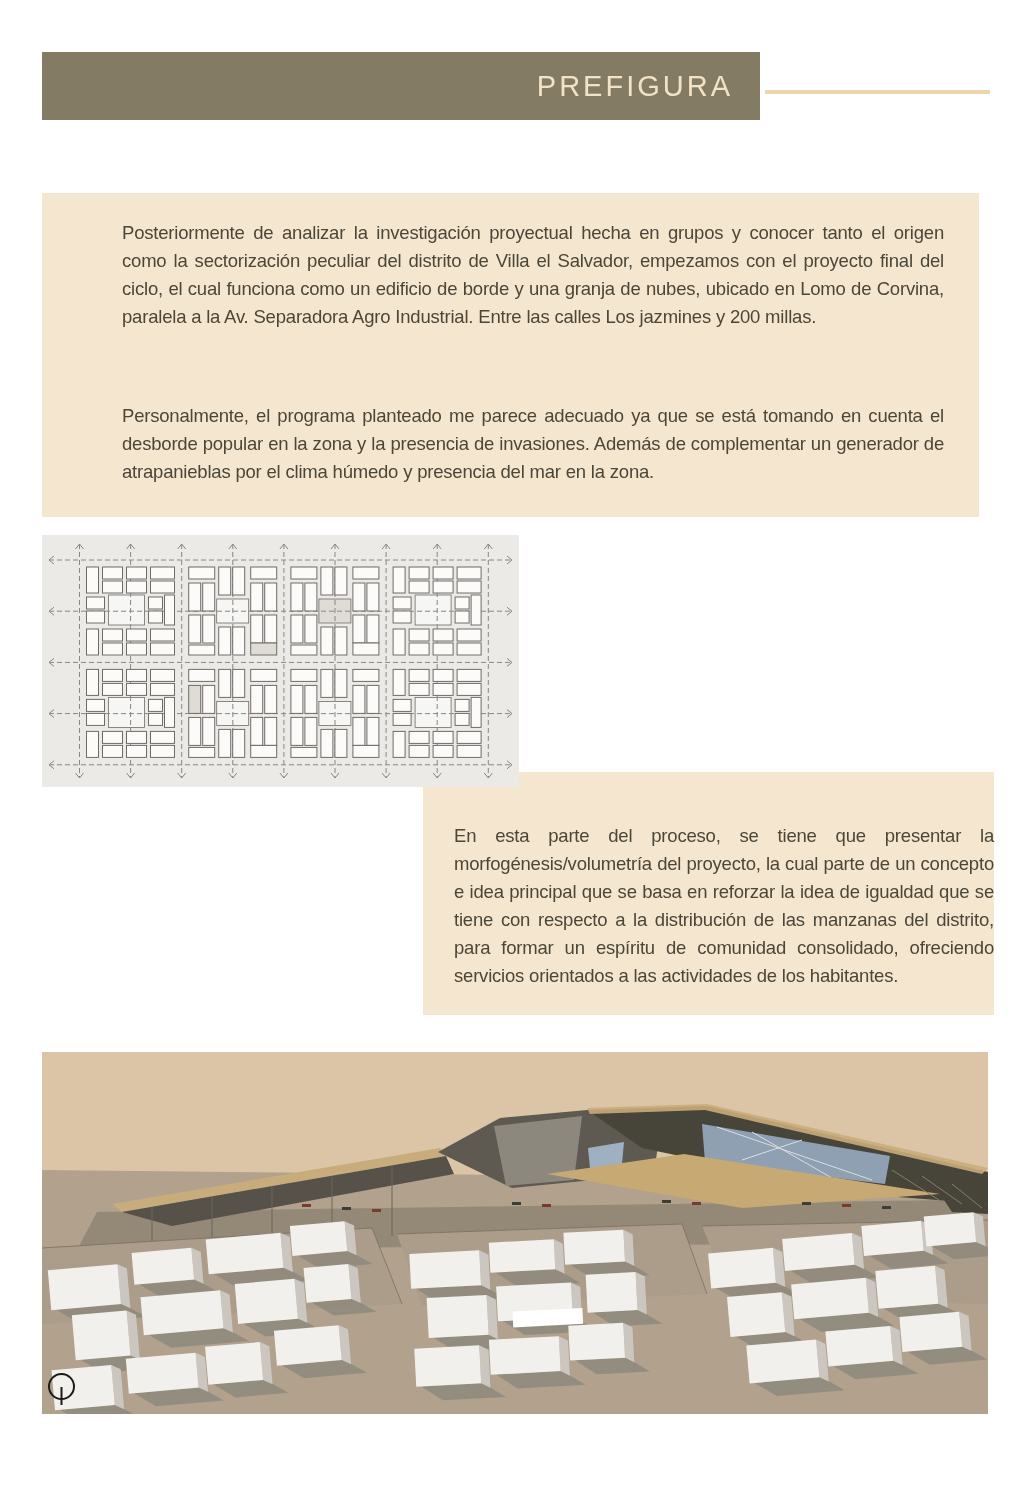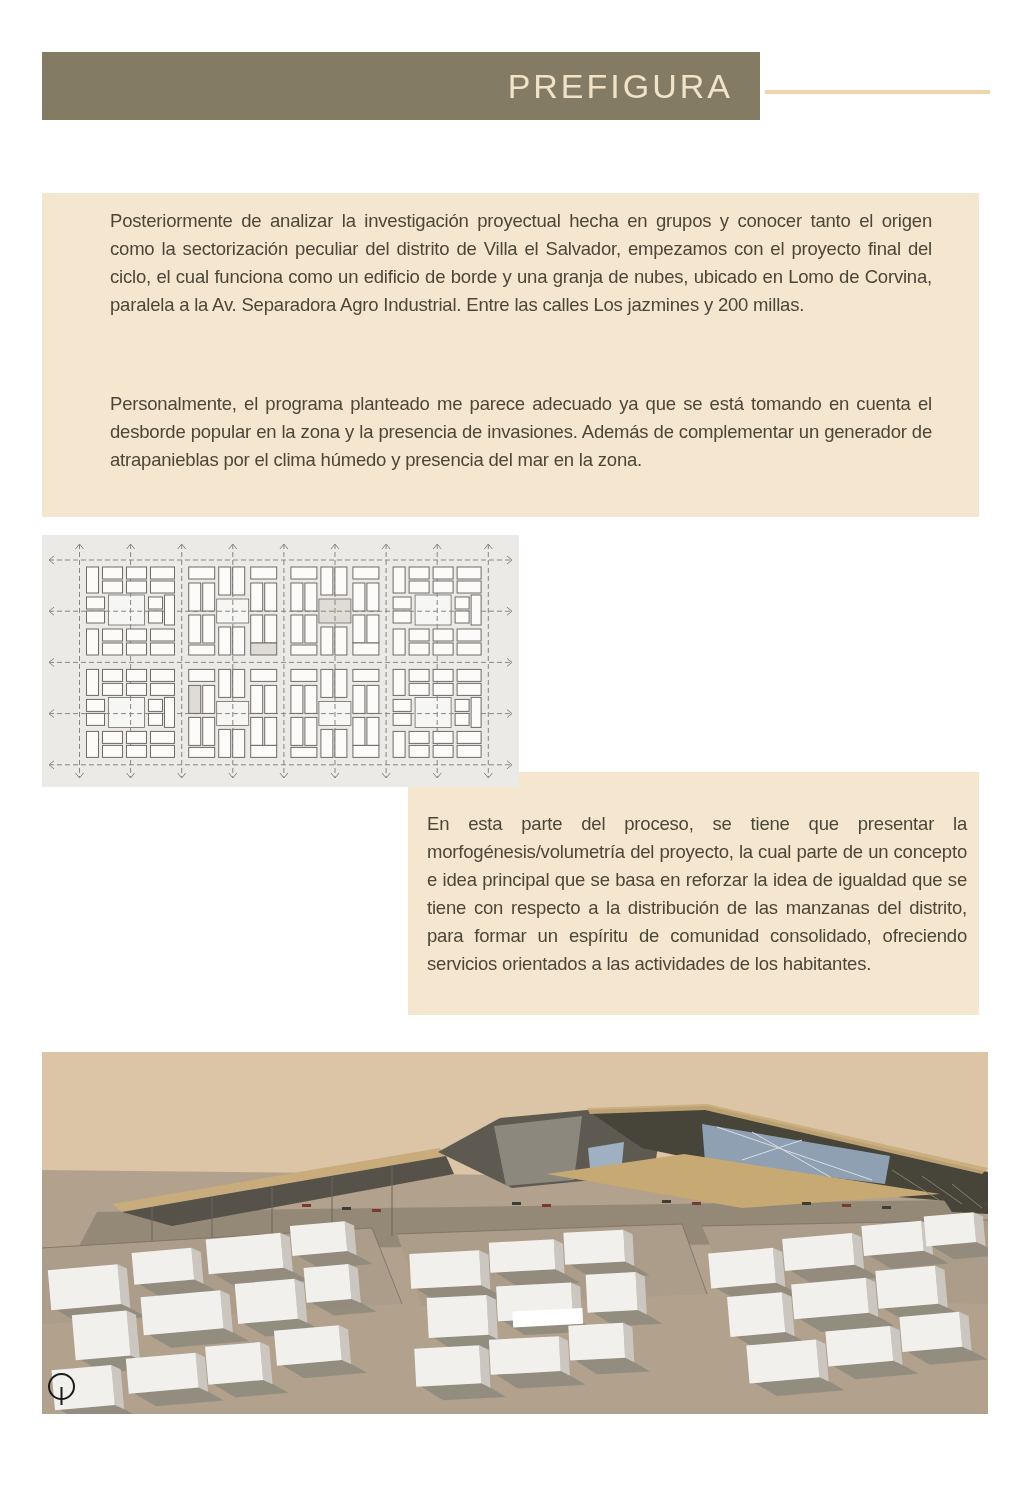--- a/index.html
+++ b/index.html
@@ -6,40 +6,40 @@
   .page{
     position:relative; width:1035px; height:1495px; margin:0 auto;
     background:#ffffff; overflow:hidden;
     font-family:"Liberation Sans", sans-serif;
   }
   .title-bar{
     position:absolute; left:42px; top:52px; width:718px; height:68px;
     text-align:right; line-height:68px;
   }
   .title-bar span{
-    font-size:34px; letter-spacing:3px; padding-right:27px; font-weight:400;
+    font-size:29px; letter-spacing:3px; padding-right:27px; font-weight:400;
   }
   .accent-line{
     position:absolute; left:765px; top:90px; width:225px; height:4px;
   }
   .intro-block{
     position:absolute; left:42px; top:193px; width:937px; height:324px;
   }
   .intro-block p, .concept-block p{
-    margin:0; text-align:justify; font-size:18.5px; line-height:28px;
+    margin:12px; text-align:justify; font-size:18.5px; line-height:28px;
     letter-spacing:-0.2px; position:absolute;
   }
   .intro-block p.p1{ top:14px; left:68px; width:822px; }
   .intro-block p.p2{ top:197px; left:68px; width:822px; }
   .diagram-figure{
     position:absolute; left:42px; top:535px; width:477px; height:252px;
     margin:0; z-index:2;
   }
   .concept-block{
-    position:absolute; left:408px; top:772px; width:571px; height:243px; z-index:1;
+    position:absolute; left:423px; top:772px; width:571px; height:243px; z-index:1;
   }
   .concept-block p{ top:38px; left:19px; width:540px; }
   .render-figure{
     position:absolute; left:42px; top:1052px; width:946px; height:362px; margin:0;
   }
   .figure-marker{
     position:absolute; left:47px; top:1372px; width:30px; height:36px; z-index:3;
   }
   svg{display:block;}
 </style>

